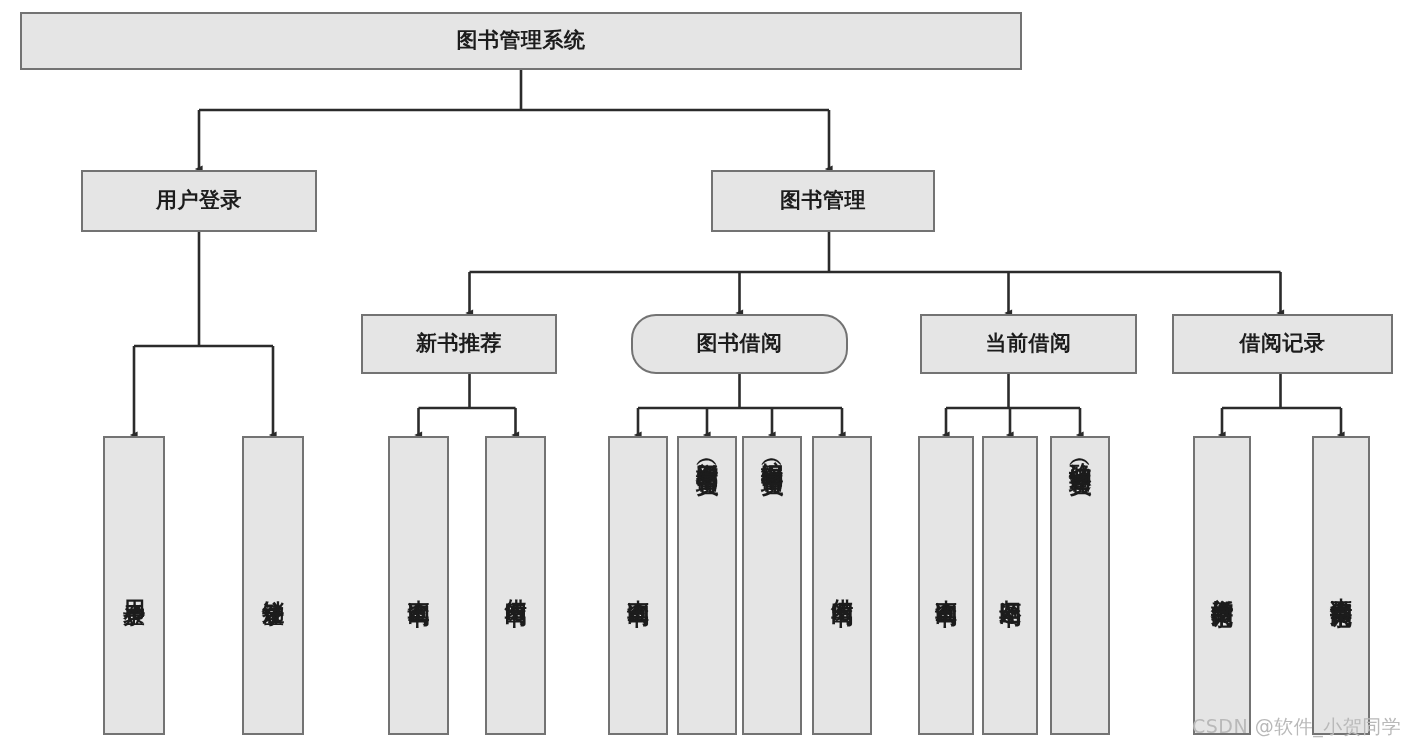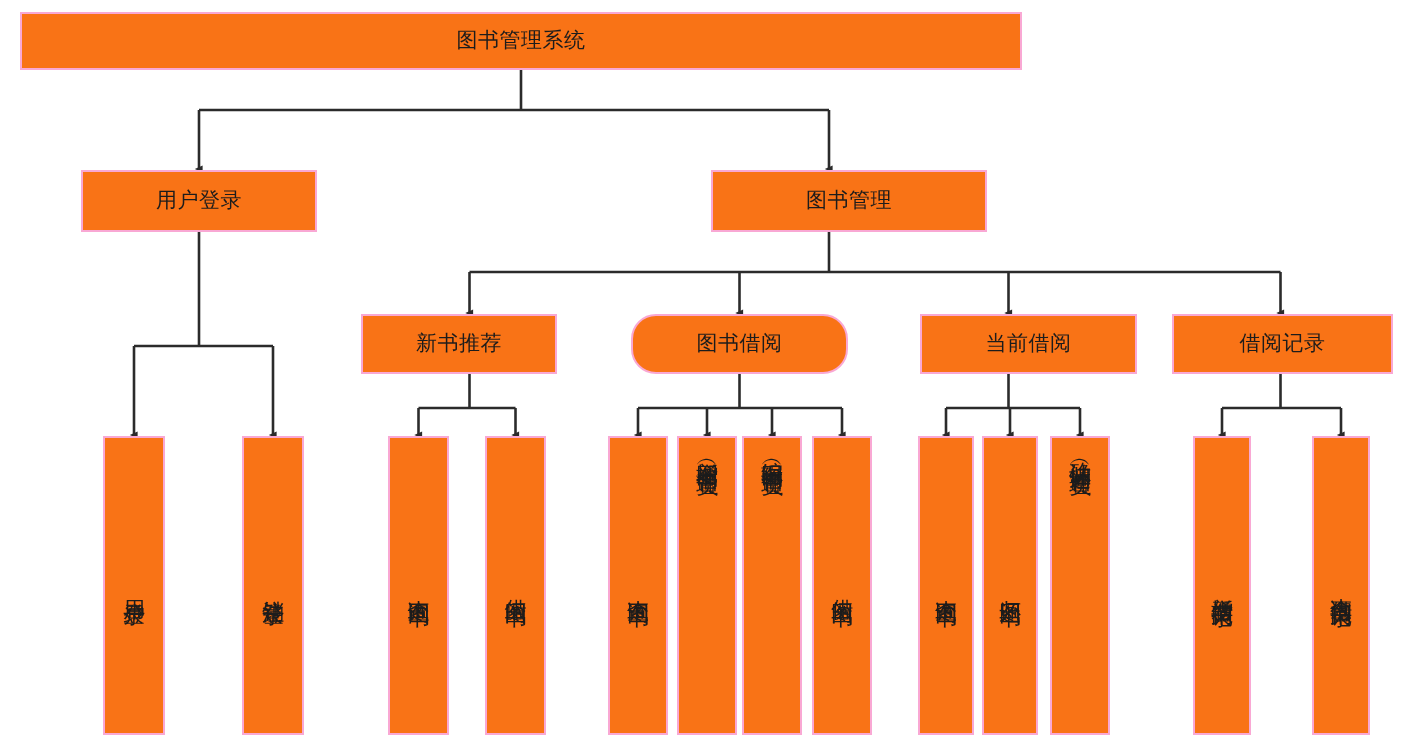--- a/index.html
+++ b/index.html
@@ -23,26 +23,27 @@
     position: absolute;
     left: 0;
     top: 0;
     width: 1405px;
     height: 747px;
     display: block;
   }
   .node-box {
     position: absolute;
     box-sizing: border-box;
-    border: 2px solid #f9a8d4;
-    background: #f97316;
+    border: 2px solid #737373;
+    background: #e5e5e5;
     display: flex;
     align-items: center;
     justify-content: center;
     color: #1a1a1a;
+    font-weight: bold;
   }
   .node-label {
     font-size: 21px;
     line-height: 1.1;
     letter-spacing: 0.5px;
     white-space: nowrap;
     color: #1c1c1c;
   }
   .node-vertical {
     writing-mode: vertical-rl;
@@ -118,21 +119,21 @@
       </g>
   </svg>
 
   <div id="node-layer">
       <div class="node-box" style="left: 20px; top: 12px; width: 1002px; height: 58px;">
         <span class="node-label">图书管理系统</span>
       </div>
       <div class="node-box" style="left: 81px; top: 170px; width: 236px; height: 62px;">
         <span class="node-label">用户登录</span>
       </div>
-      <div class="node-box" style="left: 711px; top: 170px; width: 276px; height: 62px;">
+      <div class="node-box" style="left: 711px; top: 170px; width: 224px; height: 62px;">
         <span class="node-label">图书管理</span>
       </div>
       <div class="node-box" style="left: 361px; top: 314px; width: 196px; height: 60px;">
         <span class="node-label">新书推荐</span>
       </div>
       <div class="node-box" style="left: 631px; top: 314px; width: 217px; height: 60px; border-radius: 25px;">
         <span class="node-label">图书借阅</span>
       </div>
       <div class="node-box" style="left: 900px; top: 314px; width: 217px; height: 60px; margin-left: 20px;">
         <span class="node-label">当前借阅</span>
@@ -174,14 +175,15 @@
         <span class="node-vertical">确认归还（管理员）</span>
       </div>
       <div class="node-box vertical centered" style="left: 1193px; top: 436px; width: 58px; height: 299px;">
         <span class="node-vertical">新增借阅记录</span>
       </div>
       <div class="node-box vertical centered" style="left: 1312px; top: 436px; width: 58px; height: 299px;">
         <span class="node-vertical">查询借阅记录</span>
       </div>
     </div>
 
+  <div class="watermark" style="left: 1192px; top: 714px;">CSDN @软件_小贺同学</div>
 
 </div>
 
 </body></html>

